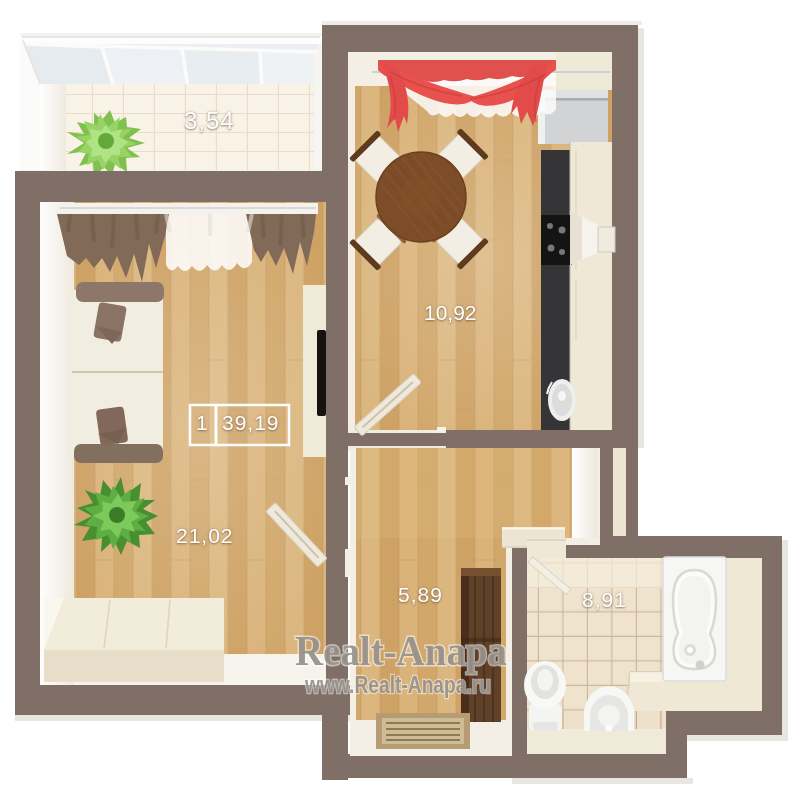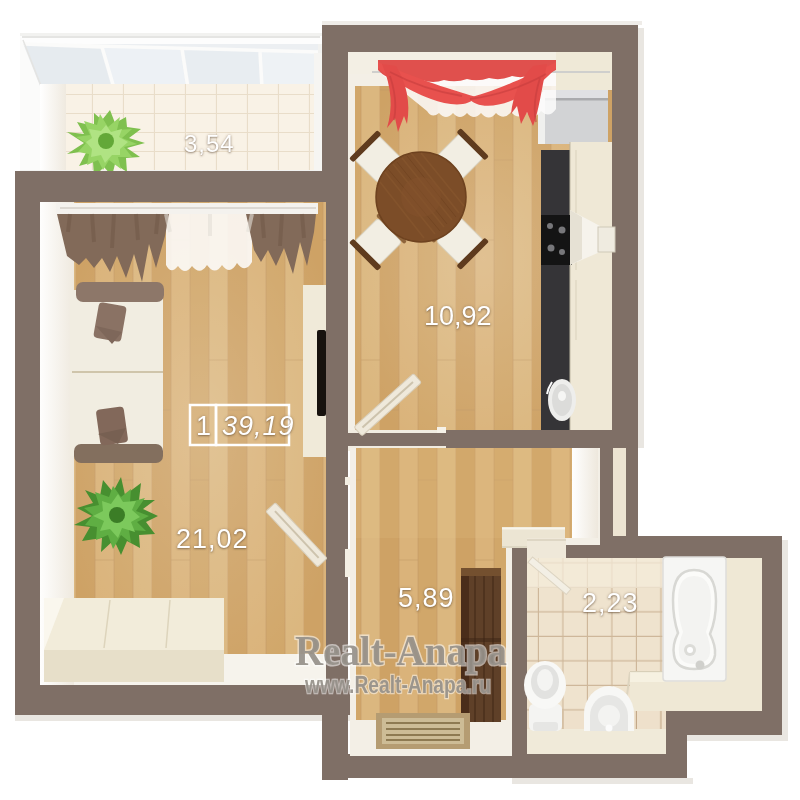--- a/index.html
+++ b/index.html
@@ -1,17 +1,17 @@
 <!DOCTYPE html>
 <html><head>
 <meta charset="utf-8">
 <style>
 html,body{margin:0;padding:0;background:#fff;}
 #plan{position:relative;overflow:hidden;width:800px;height:800px;background:#fff;font-family:"Liberation Sans",sans-serif;}
-.lbl{position:absolute;color:#fff;text-shadow:0 1px 2px rgba(90,70,50,.55),0 0 3px rgba(120,95,70,.4);font-size:27px;letter-spacing:1px;}
+.lbl{position:absolute;color:#fff;text-shadow:0 1px 2px rgba(90,70,50,.55),0 0 3px rgba(120,95,70,.4);font-size:21px;letter-spacing:1px;}
 svg{display:block;}
 </style>
 </head>
 <body>
 <div id="plan">
 <svg width="800" height="800" viewBox="0 0 800 800" xmlns="http://www.w3.org/2000/svg">
 <defs>
 <pattern id="wood" width="76" height="320" patternUnits="userSpaceOnUse">
   <rect width="76" height="320" fill="#d5ab70"></rect>
   <rect x="0" width="19" height="320" fill="#cea265"></rect>
@@ -335,25 +335,25 @@
 </g>
 
 <g text-anchor="middle">
   <text x="401" y="665" font-family="Liberation Serif, serif" font-size="42" font-weight="bold" textLength="212" lengthAdjust="spacingAndGlyphs" fill="none" stroke="#ffffff" stroke-width="3" opacity=".55">Realt-Anapa</text>
   <text x="401" y="665" font-family="Liberation Serif, serif" font-size="42" font-weight="bold" textLength="212" lengthAdjust="spacingAndGlyphs" fill="#96918a" opacity=".92">Realt-Anapa</text>
   <text x="398" y="693" font-family="Liberation Sans, sans-serif" font-size="24" font-weight="bold" textLength="186" lengthAdjust="spacingAndGlyphs" fill="none" stroke="#ffffff" stroke-width="2.5" opacity=".5">www.Realt-Anapa.ru</text>
   <text x="398" y="693" font-family="Liberation Sans, sans-serif" font-size="24" font-weight="bold" textLength="186" lengthAdjust="spacingAndGlyphs" fill="#96918a" opacity=".92">www.Realt-Anapa.ru</text>
 </g>
 </svg>
 
-<div class="lbl" style="left:184px;top:130px;font-size:24px;">3,54</div>
+<div class="lbl" style="left:184px;top:107px;font-size:24px;">3,54</div>
 
 <div class="lbl" style="left:424px;top:301px;letter-spacing:0;">10,92</div>
 
 <div class="lbl" style="left:176px;top:524px;">21,02</div>
 
 <div class="lbl" style="left:398px;top:583px;">5,89</div>
 
-<div class="lbl" style="left:582px;top:588px;">2,23</div>
+<div class="lbl" style="left:582px;top:588px;">8,91</div>
 
 <div class="lbl" style="left:196px;top:411px;">1</div>
-<div class="lbl" style="left:222px;top:411px;font-style:italic;">39,19</div>
+<div class="lbl" style="left:222px;top:411px;">39,19</div>
 </div>
 
 </body></html>

